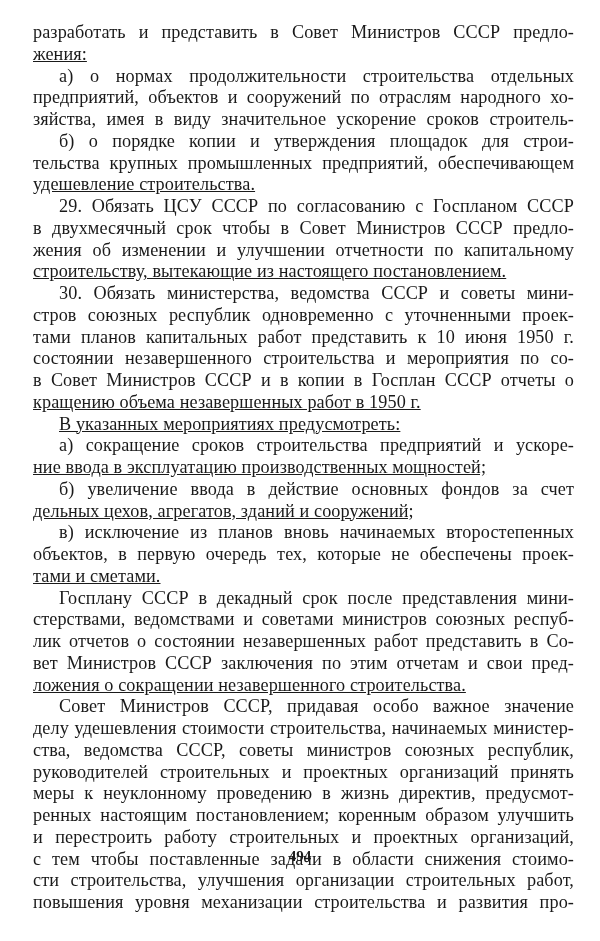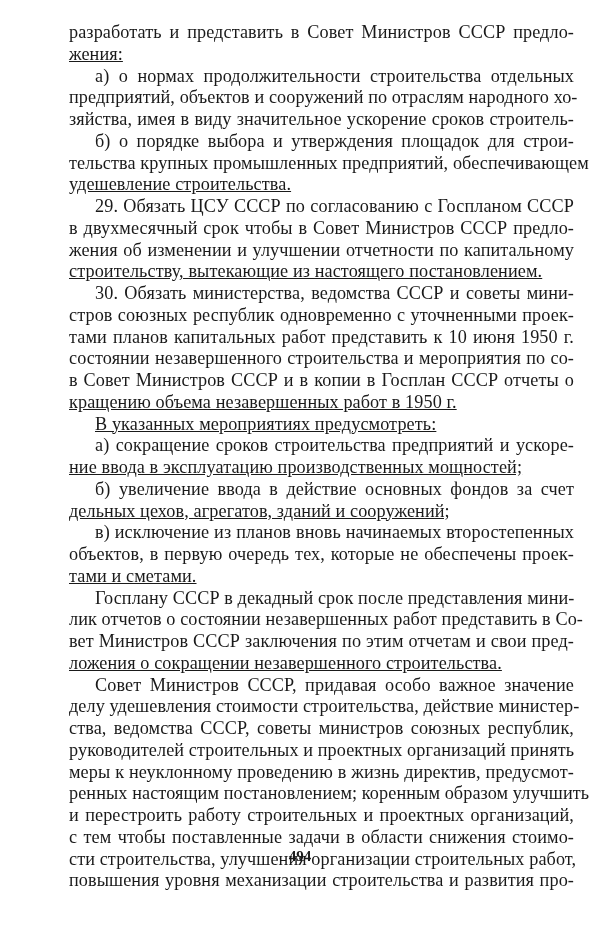--- a/index.html
+++ b/index.html
@@ -5,41 +5,41 @@
     html, body { margin: 0; padding: 0; background: #ffffff; }
     body { width: 600px; height: 941px; position: relative; overflow: hidden; }
     .page {
       position: absolute; left: 33px; top: 22px; width: 541px;
       font-family: "Liberation Serif", "DejaVu Serif", serif;
       font-size: 18.2px; line-height: 21.75px; color: #1a1a1a;
       letter-spacing: 0.1px;
     }
     .line {
       display: block; white-space: nowrap; height: 21.75px;
-      text-align: justify; text-align-last: justify; margin-left: 36px;
+      text-align: justify; text-align-last: justify;
     }
     .line.indent { padding-left: 26px; }
     .line.last { text-align-last: left; text-decoration: underline; }
     .page-number {
       position: absolute; left: 0; width: 600px; top: 848px;
       text-align: center;
       font-family: "Liberation Serif", "DejaVu Serif", serif;
       font-size: 15px; font-weight: bold; color: #1a1a1a;
     }
   </style>
 </head>
 <body>
 
 <div class="page" id="doc-body">
     <span class="line">разработать и представить в Совет Министров СССР предло-</span>
     <span class="line last">жения:</span>
     <span class="line indent">а) о нормах продолжительности строительства отдельных</span>
     <span class="line">предприятий, объектов и сооружений по отраслям народного хо-</span>
     <span class="line">зяйства, имея в виду значительное ускорение сроков строитель-</span>
-    <span class="line indent">б) о порядке выбора и утверждения площадок для строи-</span>
+    <span class="line indent">б) о порядке копии и утверждения площадок для строи-</span>
     <span class="line">тельства крупных промышленных предприятий, обеспечивающем</span>
     <span class="line last">удешевление строительства.</span>
     <span class="line indent">29. Обязать ЦСУ СССР по согласованию с Госпланом СССР</span>
     <span class="line">в двухмесячный срок чтобы в Совет Министров СССР предло-</span>
     <span class="line">жения об изменении и улучшении отчетности по капитальному</span>
     <span class="line last">строительству, вытекающие из настоящего постановлением.</span>
     <span class="line indent">30. Обязать министерства, ведомства СССР и советы мини-</span>
     <span class="line">стров союзных республик одновременно с уточненными проек-</span>
     <span class="line">тами планов капитальных работ представить к 10 июня 1950 г.</span>
     <span class="line">состоянии незавершенного строительства и мероприятия по со-</span>
@@ -47,25 +47,26 @@
     <span class="line last">кращению объема незавершенных работ в 1950 г.</span>
     <span class="line indent last">В указанных мероприятиях предусмотреть:</span>
     <span class="line indent">а) сокращение сроков строительства предприятий и ускоре-</span>
     <span class="line last">ние ввода в эксплуатацию производственных мощностей;</span>
     <span class="line indent">б) увеличение ввода в действие основных фондов за счет</span>
     <span class="line last">дельных цехов, агрегатов, зданий и сооружений;</span>
     <span class="line indent">в) исключение из планов вновь начинаемых второстепенных</span>
     <span class="line">объектов, в первую очередь тех, которые не обеспечены проек-</span>
     <span class="line last">тами и сметами.</span>
     <span class="line indent">Госплану СССР в декадный срок после представления мини-</span>
+    <span class="line">стерствами, ведомствами и советами министров союзных респуб-</span>
     <span class="line">лик отчетов о состоянии незавершенных работ представить в Со-</span>
     <span class="line">вет Министров СССР заключения по этим отчетам и свои пред-</span>
     <span class="line last">ложения о сокращении незавершенного строительства.</span>
     <span class="line indent">Совет Министров СССР, придавая особо важное значение</span>
-    <span class="line">делу удешевления стоимости строительства, действие министер-</span>
+    <span class="line">делу удешевления стоимости строительства, начинаемых министер-</span>
     <span class="line">ства, ведомства СССР, советы министров союзных республик,</span>
     <span class="line">руководителей строительных и проектных организаций принять</span>
     <span class="line">меры к неуклонному проведению в жизнь директив, предусмот-</span>
     <span class="line">ренных настоящим постановлением; коренным образом улучшить</span>
     <span class="line">и перестроить работу строительных и проектных организаций,</span>
     <span class="line">с тем чтобы поставленные задачи в области снижения стоимо-</span>
     <span class="line">сти строительства, улучшения организации строительных работ,</span>
     <span class="line">повышения уровня механизации строительства и развития про-</span>
   </div>
 

